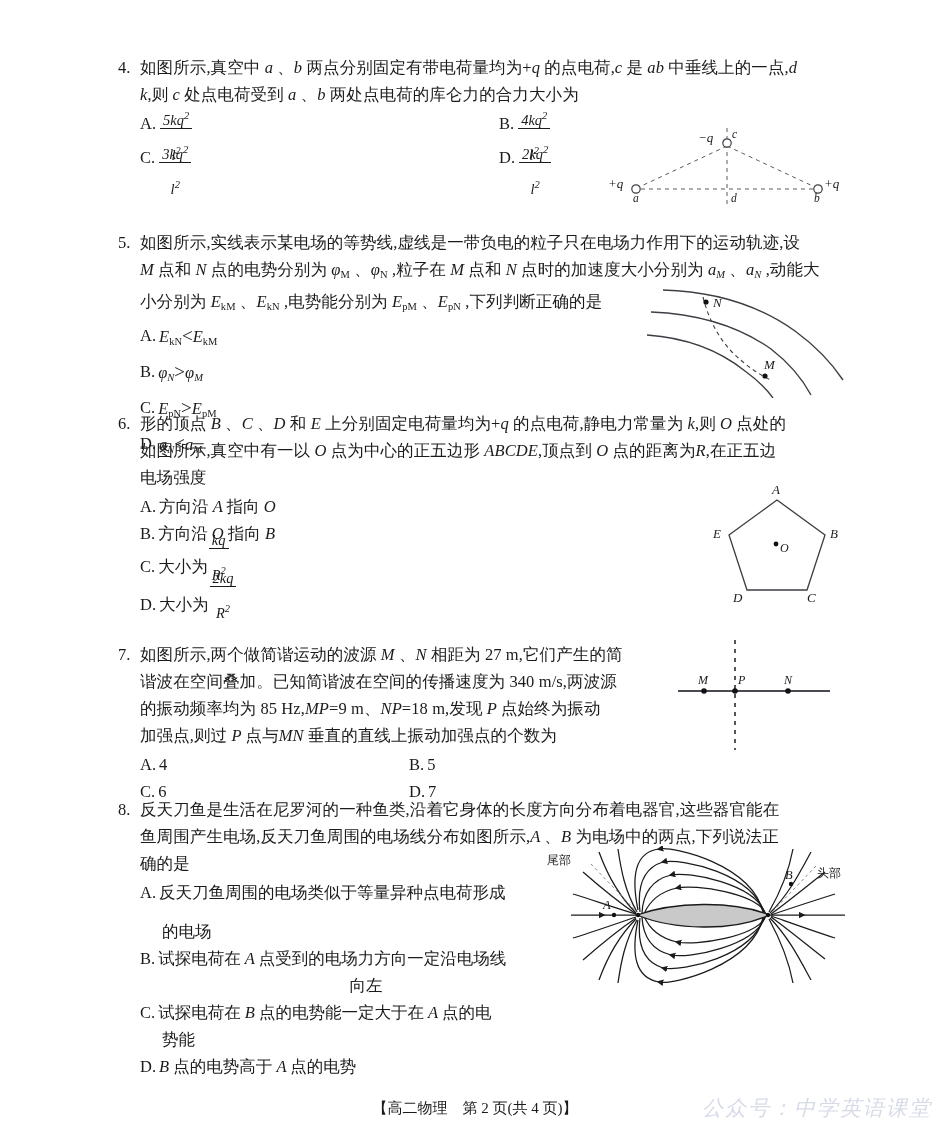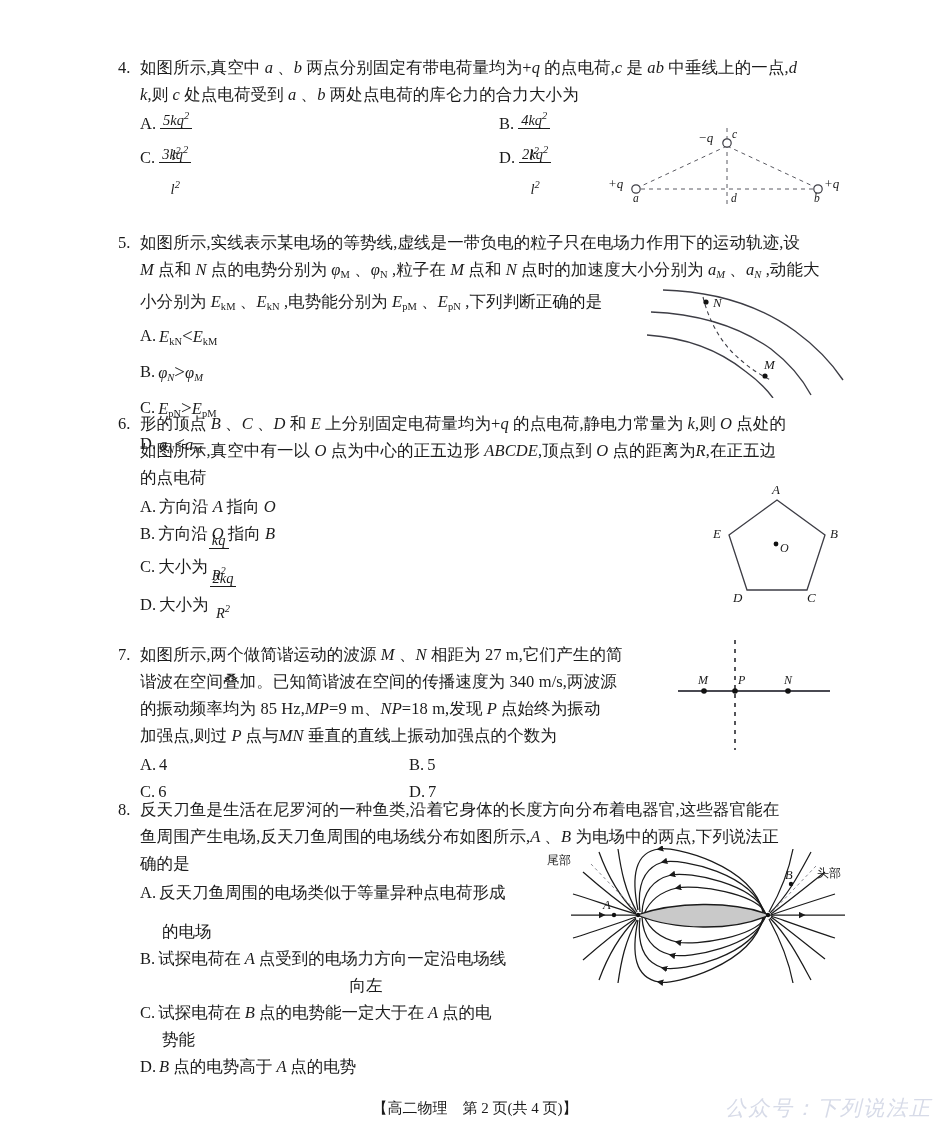--- a/index.html
+++ b/index.html
@@ -185,21 +185,21 @@
   <div class="sec" style="position:absolute;left:118px;top:410px;width:740px;">
     <div class="q">
       <div class="qnum">6.</div>
       <div class="qbody">
         <div class="qline">
           形的顶点 <span class="it">B </span>、<span class="it">C </span>、<span class="it">D </span>和 <span class="it">E </span>上分别固定电荷量均为+<span class="it">q </span>的点电荷,静电力常量为 <span class="it">k</span>,则 <span class="it">O </span>点处的
         </div>
         <div class="qline">
           如图所示,真空中有一以 <span class="it">O </span>点为中心的正五边形 <span class="it">ABCDE</span>,顶点到 <span class="it">O </span>点的距离为<span class="it">R</span>,在正五边
         </div>
-        <div class="qline">的点电荷</div>
+        <div class="qline">电场强度</div>
       </div>
     </div>
     <div class="opts" style="padding-left:22px;">
       <div class="optrow">
         <span class="optlabel">A.</span>
         <span>方向沿 <span class="it">A </span>指向 <span class="it">O</span></span>
       </div>
       <div class="optrow">
         <span class="optlabel">B.</span>
         <span>方向沿 <span class="it">O </span>指向 <span class="it">B</span></span>
@@ -392,15 +392,15 @@
       <circle cx="51" cy="69" r="2.2" fill="#111"></circle>
       <circle cx="228" cy="38" r="2.2" fill="#111"></circle>
     </svg>
     <div class="figlabel cn" style="left:-16px;top:6px;">尾部</div>
     <div class="figlabel cn" style="left:254px;top:19px;">头部</div>
     <div class="figlabel" style="left:40px;top:52px;font-size:12.5px;">A</div>
     <div class="figlabel" style="left:222px;top:22px;font-size:12.5px;">B</div>
   </div>
 
   <div class="footer">【高二物理　第 2 页(共 4 页)】</div>
-  <div class="watermark">公众号：下列说法正</div>
+  <div class="watermark">公众号：中学英语课堂</div>
 
 </div>
 
 </body></html>

